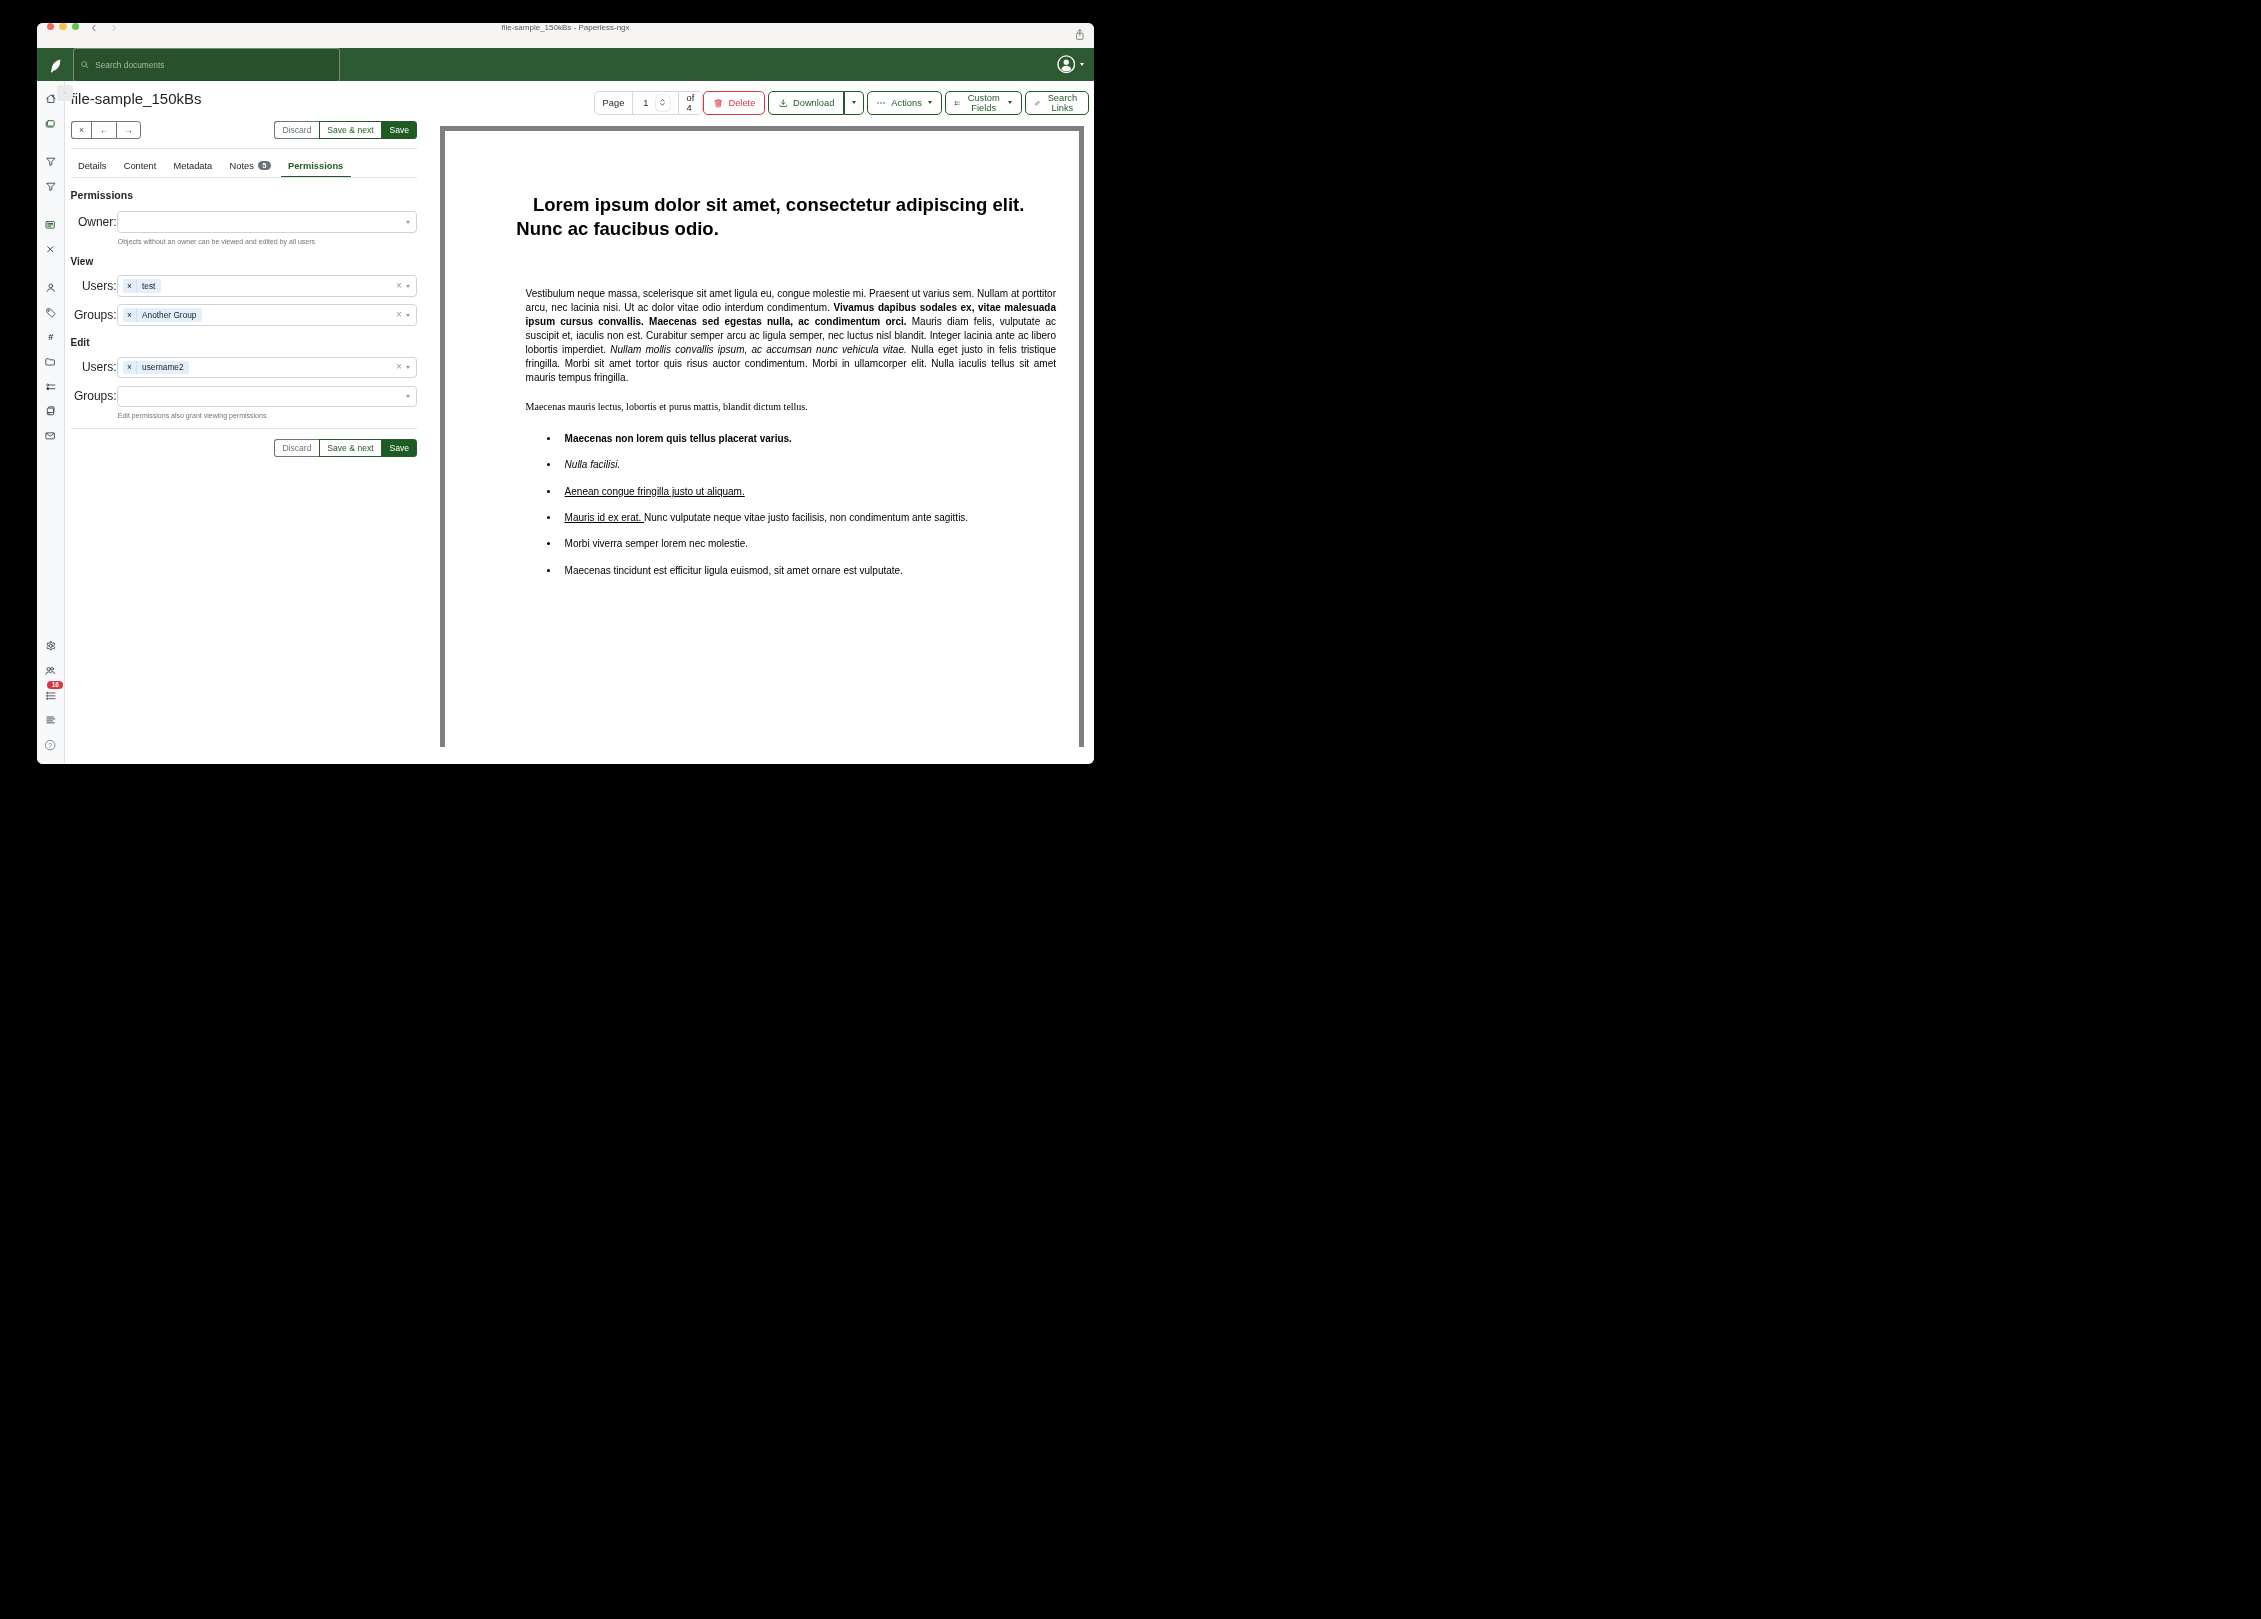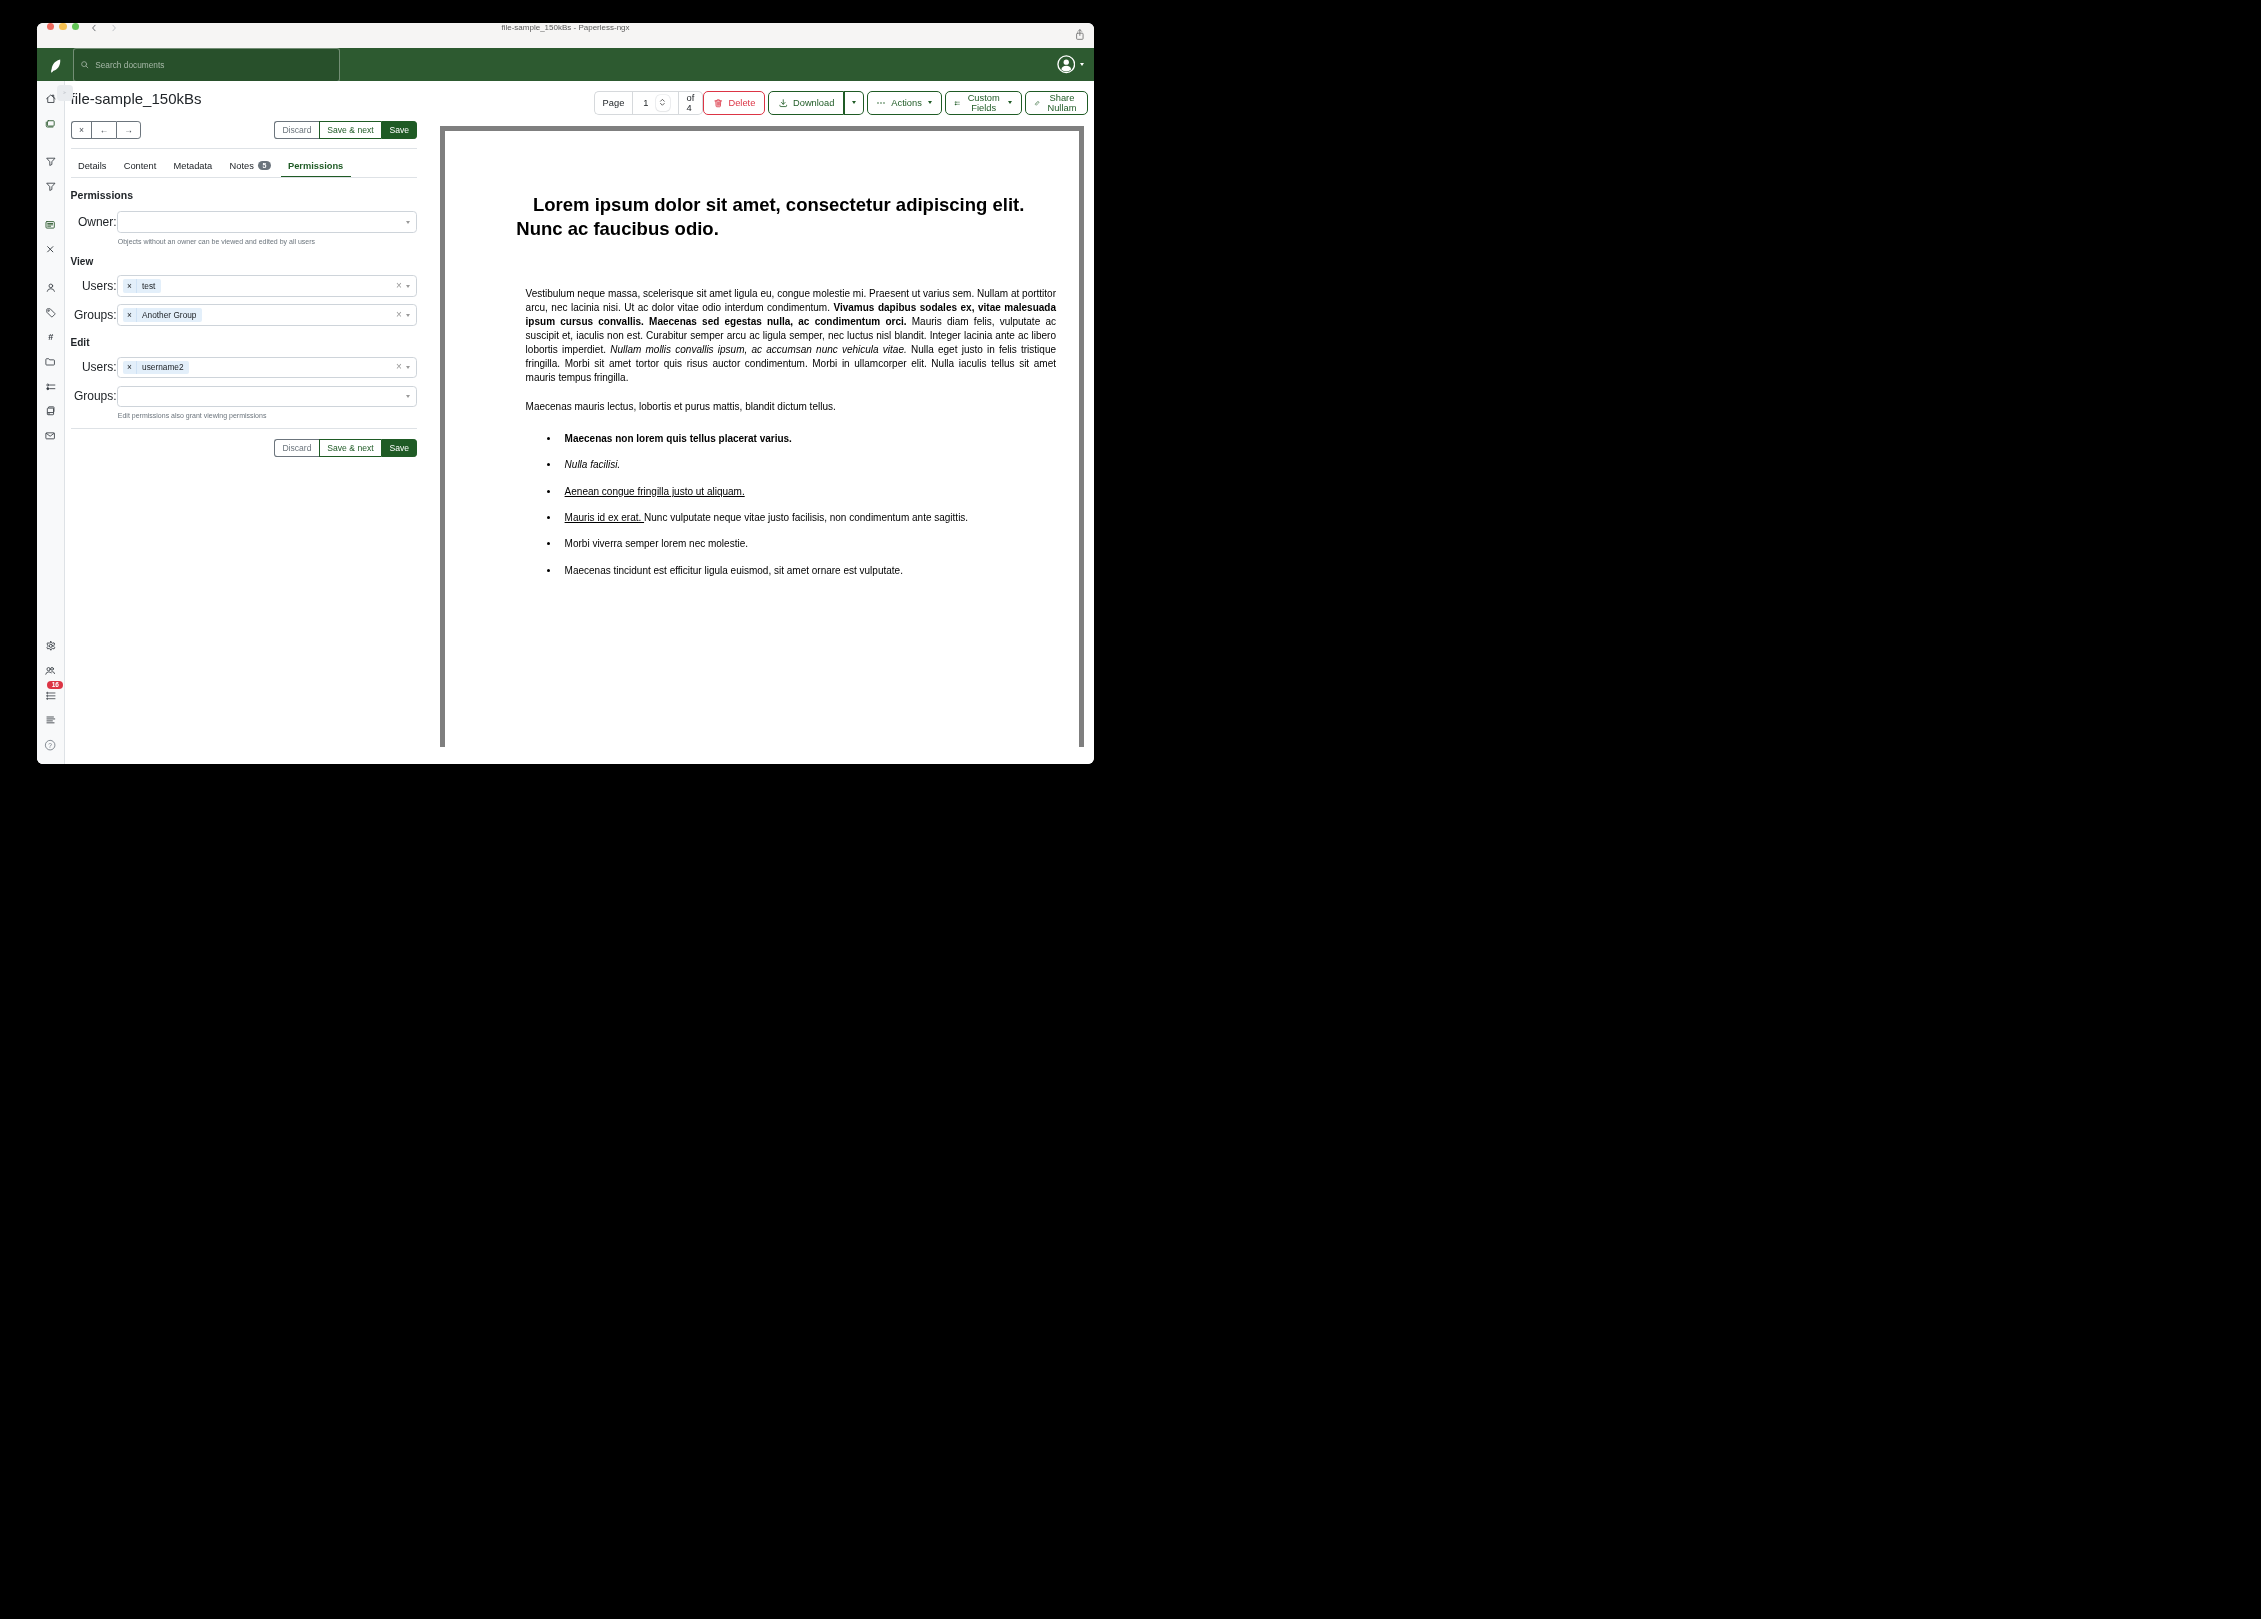--- a/index.html
+++ b/index.html
@@ -88,21 +88,21 @@
   .split{display:flex;}
   .split .tbtn.main{border-radius:5px 0 0 5px;}
   .split .tbtn.arrow{border-radius:0 5px 5px 0;border-left:none;padding:0 6.8px;position:relative;}
   .split .tbtn.arrow::before{content:"";position:absolute;left:0;top:0;bottom:0;border-left:0.6px solid #1f5b25;}
   
   .pv-frame{margin-top:11px;flex:1;border:5.6px solid #7f7f7f;border-bottom:none;background:#fff;overflow:hidden;}
   .page{width:100%;height:100%;background:#fff;padding:62px 23px 0 81px;overflow:hidden;}
   .dtitle{font-size:25px;font-weight:bold;color:#000;text-align:center;transform:translateX(-146px);margin:0 0 36px 0;}
   .dh2{font-size:18.5px;font-weight:bold;color:#000;line-height:1.3;margin:0 0 46px -9.3px;text-indent:16.7px;}
   .dp{font-size:10px;line-height:14px;color:#000;text-align:justify;margin:0 0 15px 0;}
-  .dp2{text-align:left;}
+  .dp2{text-align:left;font-family:Liberation Serif, serif;}
   .dlist{margin:18.5px 0 0 0;padding-left:34px;}
   .dlist li{font-size:10px;line-height:14px;color:#000;margin-bottom:12.3px;padding-left:5px;}
   .b{font-weight:bold;}.i{font-style:italic;}.u{text-decoration:underline;}
   svg{display:block;}
 </style>
 </head>
 <body>
 
 <div class="stage">
   <div class="window">
@@ -448,21 +448,21 @@
                   <path d="M8 12 H15.2"></path>
                 </svg>
               <span>Custom Fields</span>
               <span class="caret"></span>
             </button>
 
             <button class="tbtn">
               <svg width="10.5" height="10.5" viewBox="0 0 18 18" fill="none" stroke="#1f5b25" stroke-width="1.4" stroke-linecap="round" stroke-linejoin="round">
                   <path d="M7.2 10.8 L10.8 7.2 M6.3 7.9 L4.4 9.8 Q2.6 11.6 4.4 13.4 L4.6 13.6 Q6.4 15.4 8.2 13.6 L10.1 11.7 M11.7 10.1 L13.6 8.2 Q15.4 6.4 13.6 4.6 L13.4 4.4 Q11.6 2.6 9.8 4.4 L7.9 6.3"></path>
                 </svg>
-              <span>Share Nullam</span>
+              <span>Search Links</span>
 
             </button>
           </div>
         </div>
 
         <div class="pv-frame">
           <div class="page">
             <h2 class="dh2">Lorem ipsum dolor sit amet, consectetur adipiscing elit. Nunc ac faucibus odio.</h2>
             <p class="dp"><span>Vestibulum neque massa, scelerisque sit amet ligula eu, congue molestie mi. Praesent ut varius sem. Nullam at porttitor arcu, nec lacinia nisi. Ut ac dolor vitae odio interdum condimentum. </span><span class="b">Vivamus dapibus sodales ex, vitae malesuada ipsum cursus convallis. Maecenas sed egestas nulla, ac condimentum orci.</span><span> Mauris diam felis, vulputate ac suscipit et, iaculis non est. Curabitur semper arcu ac ligula semper, nec luctus nisl blandit. Integer lacinia ante ac libero lobortis imperdiet. </span><span class="i">Nullam mollis convallis ipsum, ac accumsan nunc vehicula vitae.</span><span> Nulla eget justo in felis tristique fringilla. Morbi sit amet tortor quis risus auctor condimentum. Morbi in ullamcorper elit. Nulla iaculis tellus sit amet mauris tempus fringilla.</span></p>
             <p class="dp dp2">Maecenas mauris lectus, lobortis et purus mattis, blandit dictum tellus.</p>

